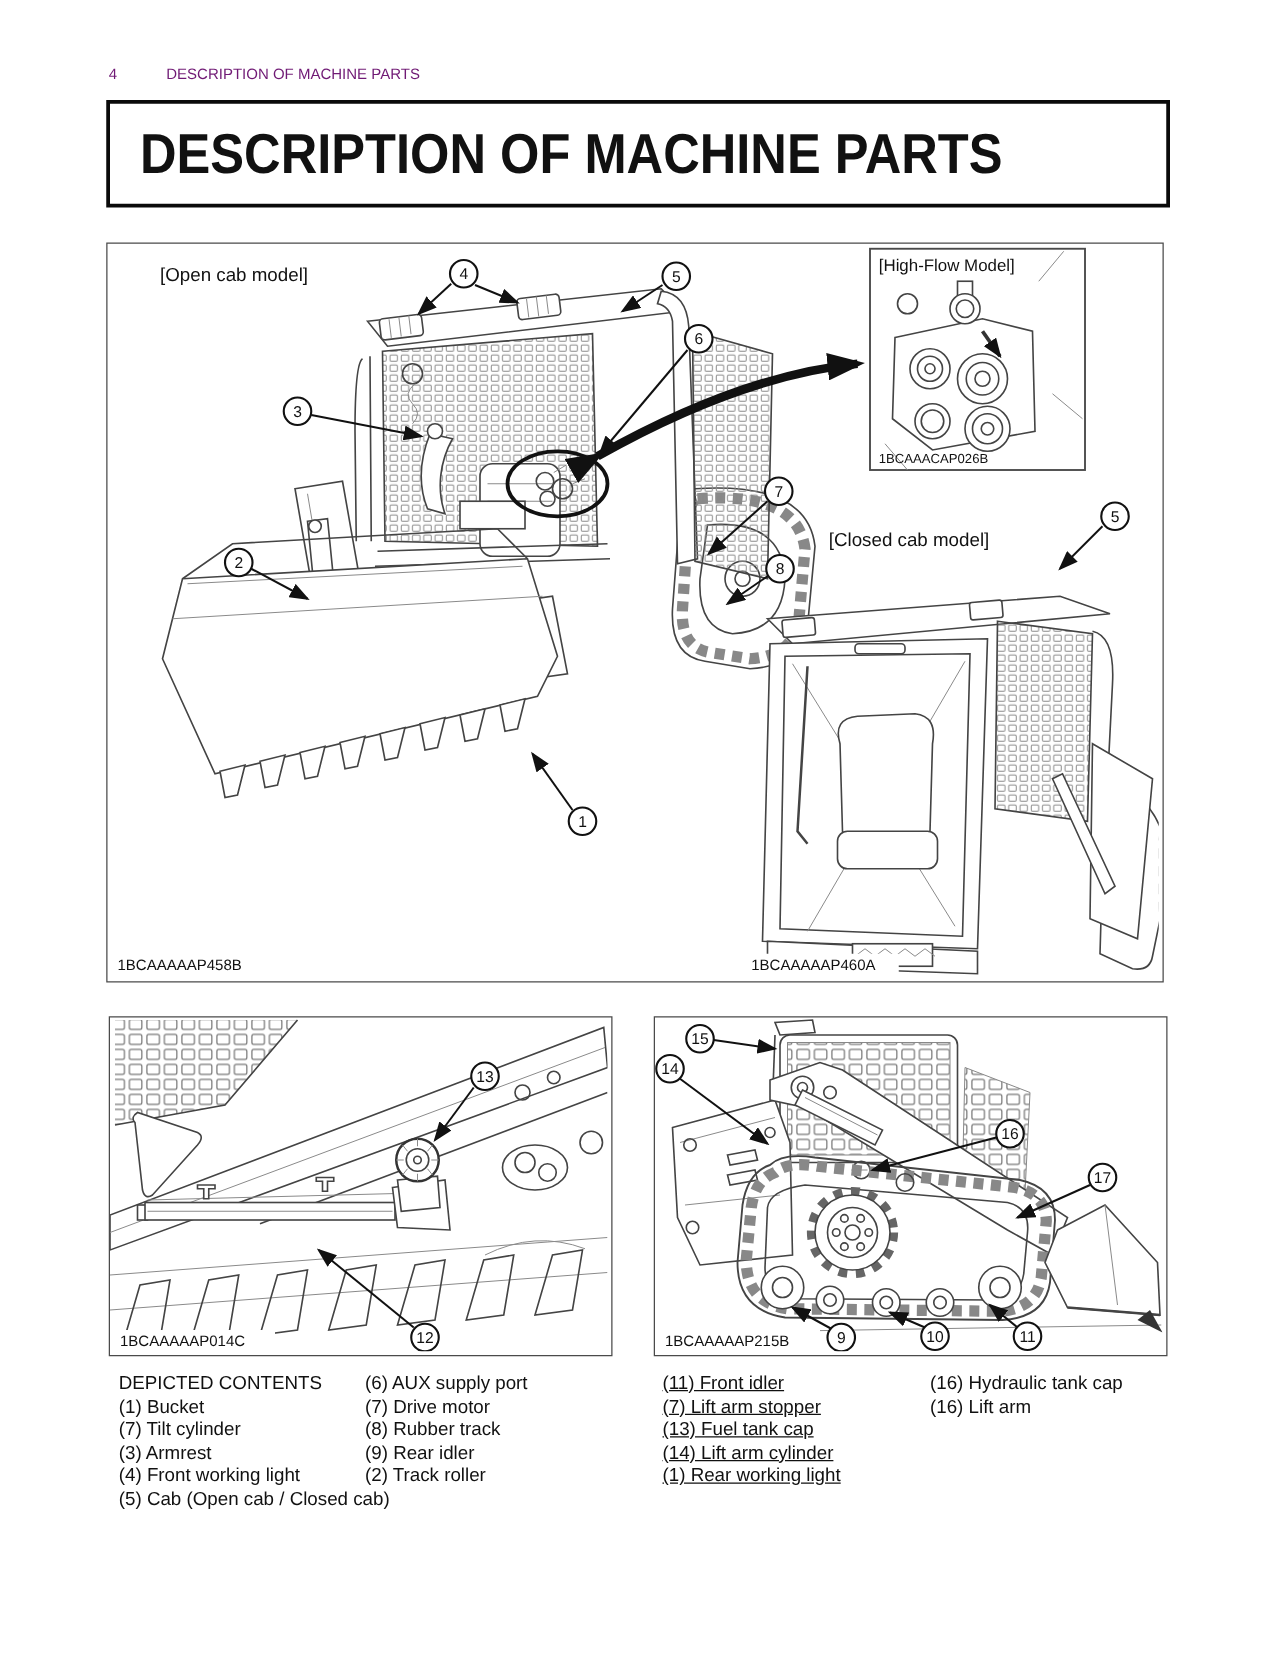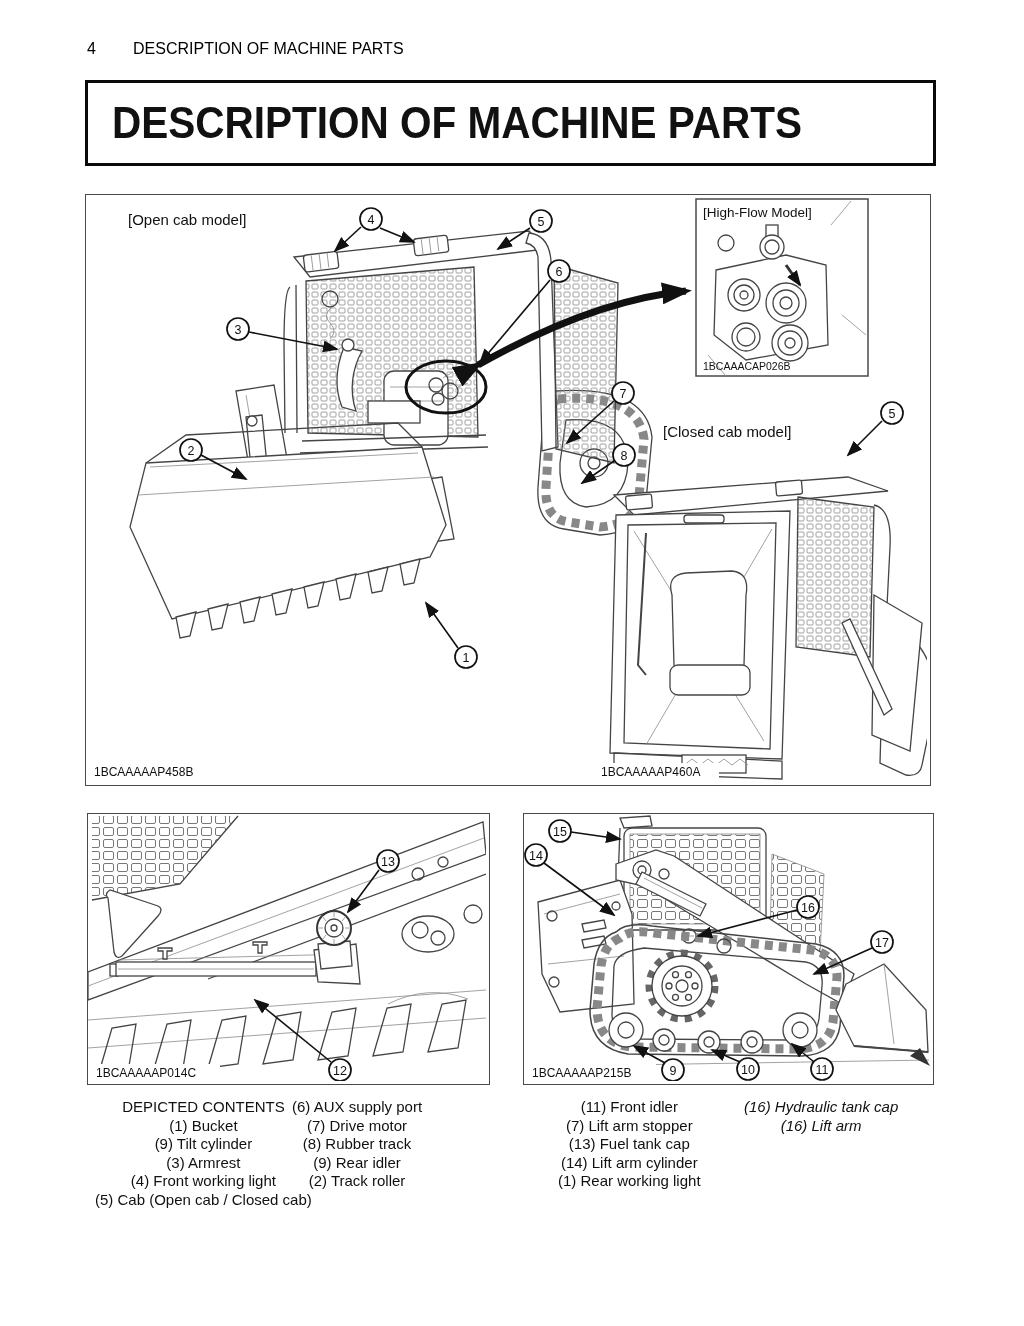--- a/index.html
+++ b/index.html
@@ -1,18 +1,18 @@
 <!DOCTYPE html>
 <html><head>
 <meta charset="utf-8">
 <style>
   html,body{margin:0;padding:0;background:#fff;}
   .page{position:relative;width:1024px;height:1326px;background:#fff;
         font-family:"Liberation Sans",sans-serif;color:#111;overflow:hidden;}
-  .runhead{position:absolute;top:40px;left:87px;font-size:16px;color:#000000;}
+  .runhead{position:absolute;top:52px;left:87px;font-size:12px;color:#701a75;}
   .runhead .pgnum{display:inline-block;width:46px;}
   .title-box{position:absolute;left:85px;top:80px;width:845px;height:80px;
              border:3px solid #0a0a0a;display:flex;align-items:center;}
   .title-box h1{margin:0 0 0 24px;font-size:45px;font-weight:bold;letter-spacing:0;
                 transform:scaleX(.90);transform-origin:left center;white-space:nowrap;}
   .figbox{position:absolute;border:1.5px solid #4a4a4a;background:#fff;}
   #fig-main{left:85px;top:194px;width:844px;height:590px;}
   #fig-stopper{left:87px;top:813px;width:401px;height:270px;}
   #fig-side{left:523px;top:813px;width:409px;height:270px;}
   svg{display:block;}
@@ -22,22 +22,22 @@
   .inscode{font-size:10.5px;}
   .inslabel{font-size:13.5px;}
   .wh{fill:#fff;stroke:#444;stroke-width:1.3;}
   .ln{fill:none;stroke:#444;stroke-width:1.3;}
   .thin{fill:none;stroke:#8a8a8a;stroke-width:.8;}
   .tread{fill:none;stroke:#888;stroke-width:9;stroke-dasharray:8 6;}
   .co line{stroke:#111;stroke-width:1.6;}
   .co circle{fill:#fff;stroke:#111;stroke-width:1.7;}
   .co text{font-size:12.5px;text-anchor:middle;}
   .legend{position:absolute;top:1098px;left:0;width:1024px;font-size:15px;line-height:18.6px;}
-  .legend .col{position:absolute;top:0;white-space:nowrap;text-align:center;}
-  .legend .c1{left:95px;} .legend .c2{left:292px;} .legend .c3{left:558px;} .legend .c4{left:744px;font-style:italic;}
+  .legend .col{position:absolute;top:0;white-space:nowrap;}
+  .legend .c1{left:95px;} .legend .c2{left:292px;} .legend .c3{left:530px;text-decoration:underline;} .legend .c4{left:744px;}
 </style>
 </head>
 <body>
 
 <div class="page">
 
   <div class="runhead">
     <span class="pgnum">4</span><span>DESCRIPTION OF MACHINE PARTS</span>
   </div>
 
@@ -418,21 +418,21 @@
         <circle cx="298" cy="255" r="11"></circle>
         <text x="298" y="259.5">11</text>
       </g>
     </svg>
   </div>
 
   <div class="legend">
     <div class="col c1">
       <div>DEPICTED CONTENTS</div>
       <div>(1) Bucket</div>
-      <div>(9) Tilt cylinder</div>
+      <div>(7) Tilt cylinder</div>
       <div>(3) Armrest</div>
       <div>(4) Front working light</div>
       <div>(5) Cab (Open cab / Closed cab)</div>
     </div>
     <div class="col c2">
       <div>(6) AUX supply port</div>
       <div>(7) Drive motor</div>
       <div>(8) Rubber track</div>
       <div>(9) Rear idler</div>
       <div>(2) Track roller</div>

